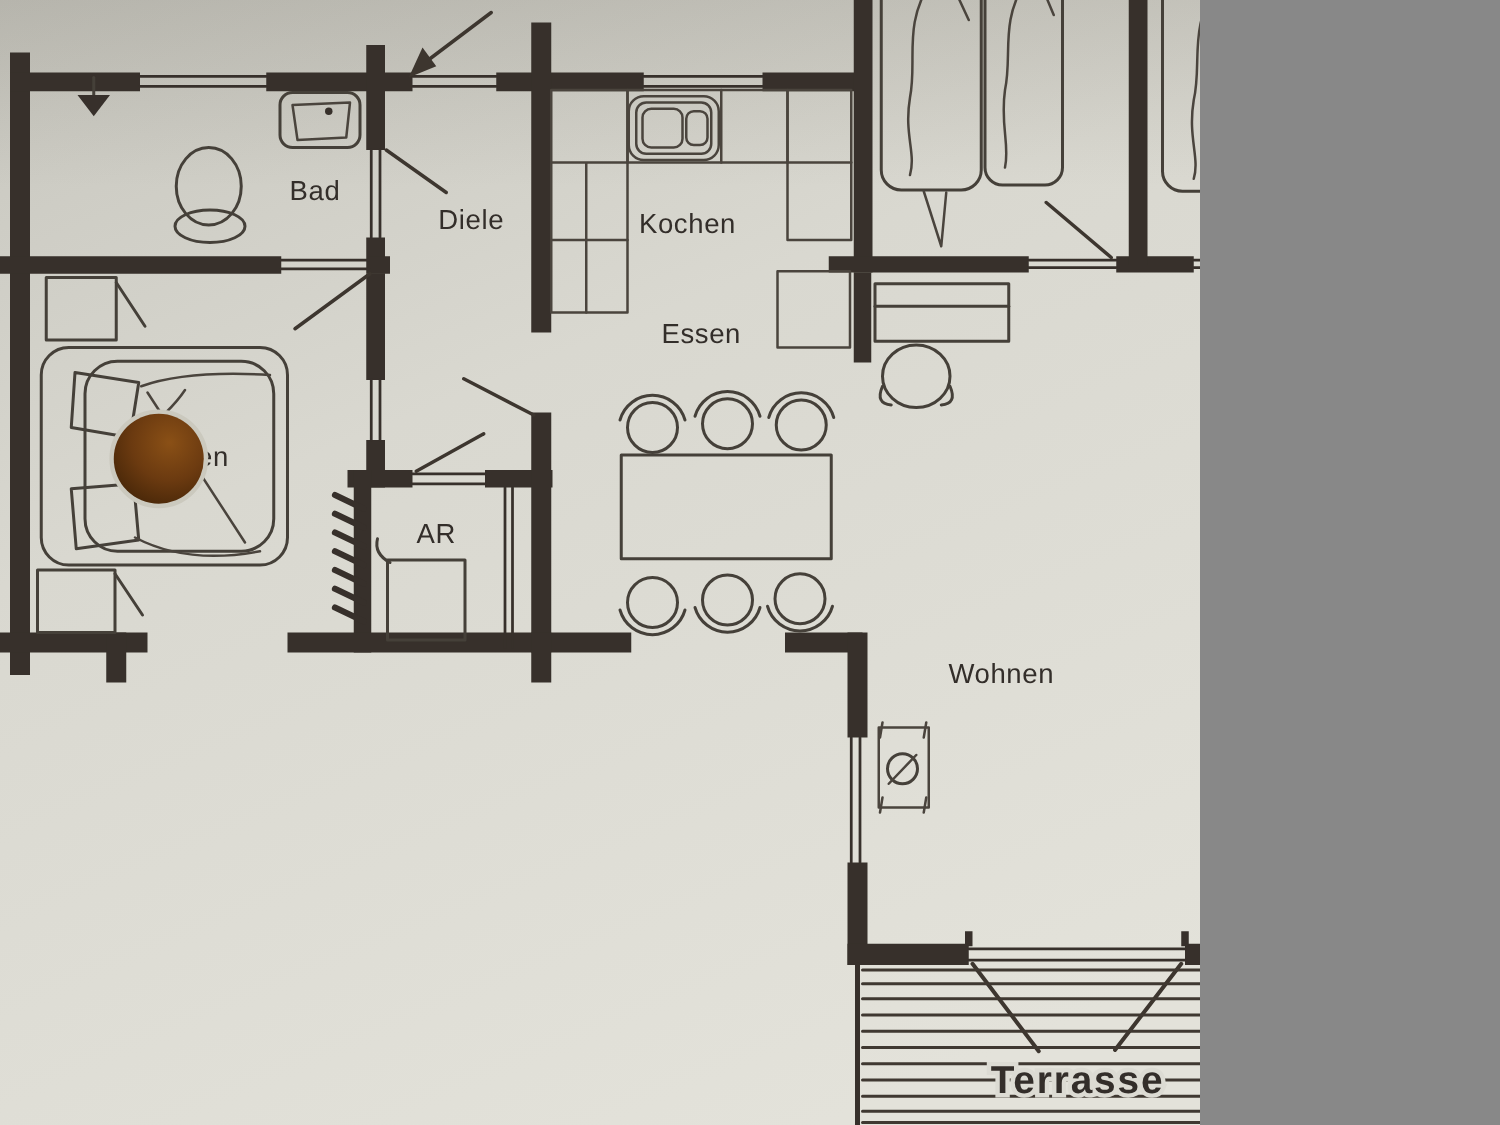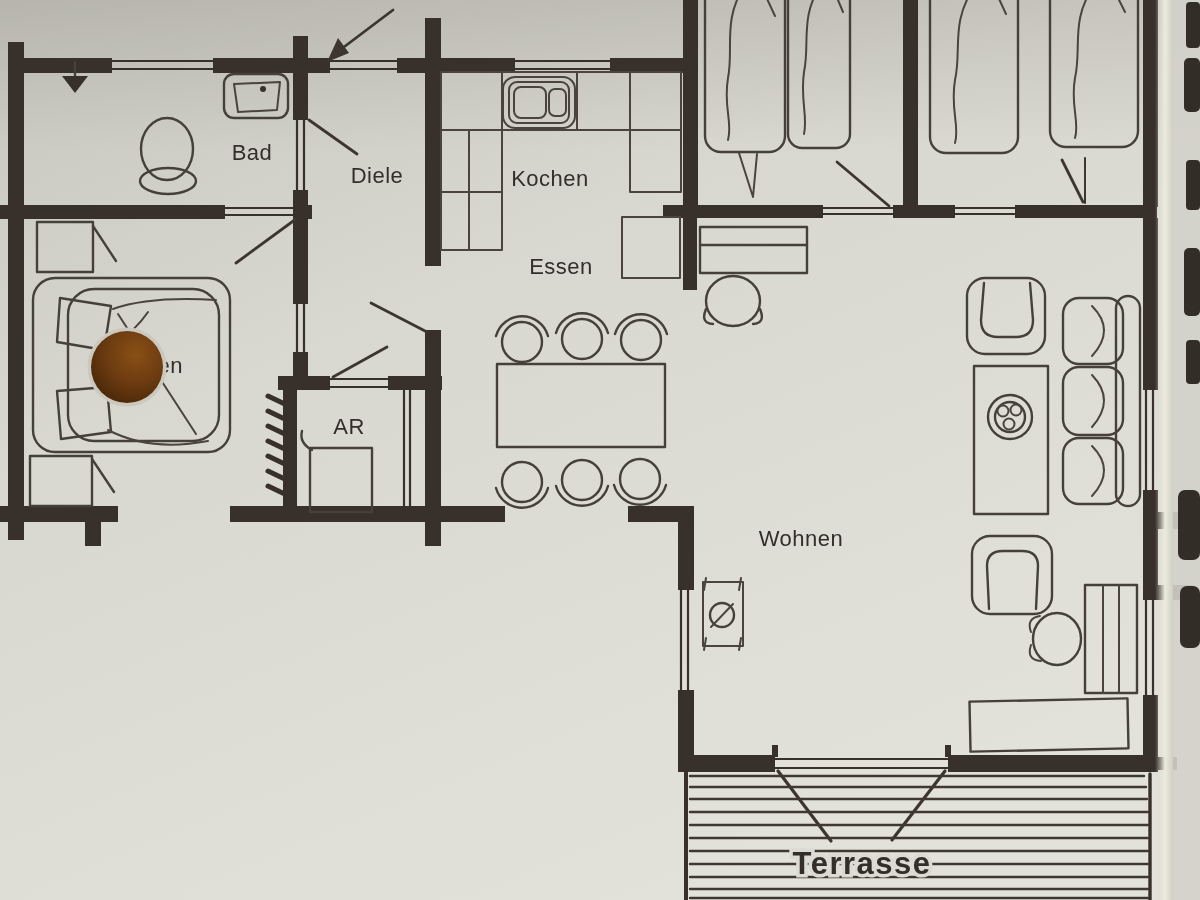--- a/index.html
+++ b/index.html
@@ -1,16 +1,16 @@
 <!DOCTYPE html>
 <html><head>
 <meta charset="utf-8">
 <style>
   html,body{margin:0;padding:0;background:#888;}
-  .photo{position:relative;width:1200px;height:900px;overflow:hidden;
+  .photo{position:relative;width:960px;height:900px;overflow:hidden;
          font-family:"Liberation Sans",sans-serif;}
   svg{display:block;width:1200px;height:900px;}
   text{fill:#332e2a;font-family:"Liberation Sans",sans-serif;letter-spacing:.5px;}
   .room-label{font-size:22px;}
   .terrace-label{font-size:31px;font-weight:bold;letter-spacing:1.5px;
                  paint-order:stroke;stroke:#dcdbd3;stroke-width:7px;}
   .wall{fill:#37302b;}
   .thin{stroke:#37302b;stroke-width:2.2;fill:none;stroke-linecap:round;}
   .swing{stroke:#3d362f;stroke-width:2.8;fill:none;stroke-linecap:round;}
   .furn{stroke:#454039;stroke-width:2.4;fill:none;stroke-linecap:round;stroke-linejoin:round;}

